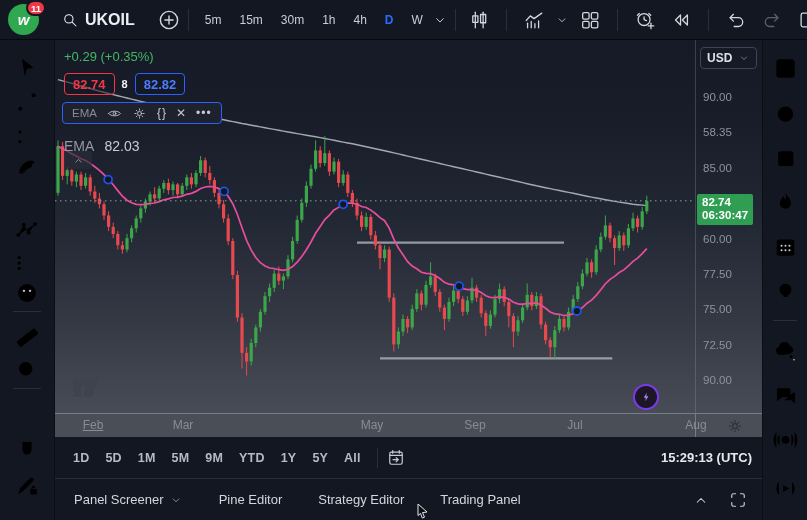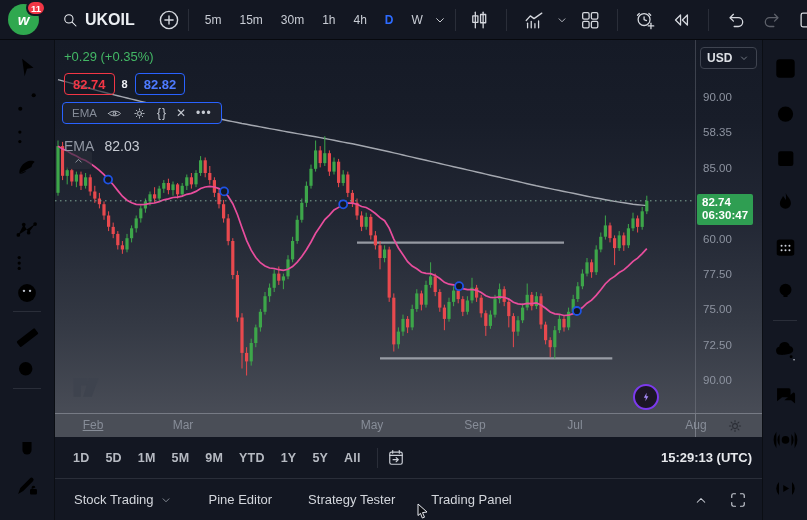--- a/index.html
+++ b/index.html
@@ -727,32 +727,32 @@
           <path d="M8.5 14 h6 M12.2 11.5 L14.8 14 L12.2 16.5"></path>
         </svg>
       </div>
     <div id="clock">15:29:13 (UTC)</div>
   </div>
 
   <div id="footer-bar">
     <div style="width:15px;"></div>
     <div id="footer-tabs" style="display:flex;align-items:center;gap:28px;">
         <div class="f-tab">
-          <span>Stock Trading</span>
+          <span>Panel Screener</span>
           <span class="icon" style="color: rgb(154, 160, 170);">
             <svg width="14" height="14" viewBox="0 0 24 24">
               <polyline points="7,10 12,15 17,10"></polyline>
             </svg>
           </span>
         </div>
         <div class="f-tab">
           <span>Pine Editor</span>
         </div>
         <div class="f-tab">
-          <span>Strategy Tester</span>
+          <span>Strategy Editor</span>
         </div>
         <div class="f-tab">
           <span>Trading Panel</span>
         </div>
       </div>
     <div id="footer-right">
       <span class="icon">
           <svg width="18" height="18" viewBox="0 0 24 24">
             <polyline points="7,15 12,10 17,15"></polyline>
           </svg>

